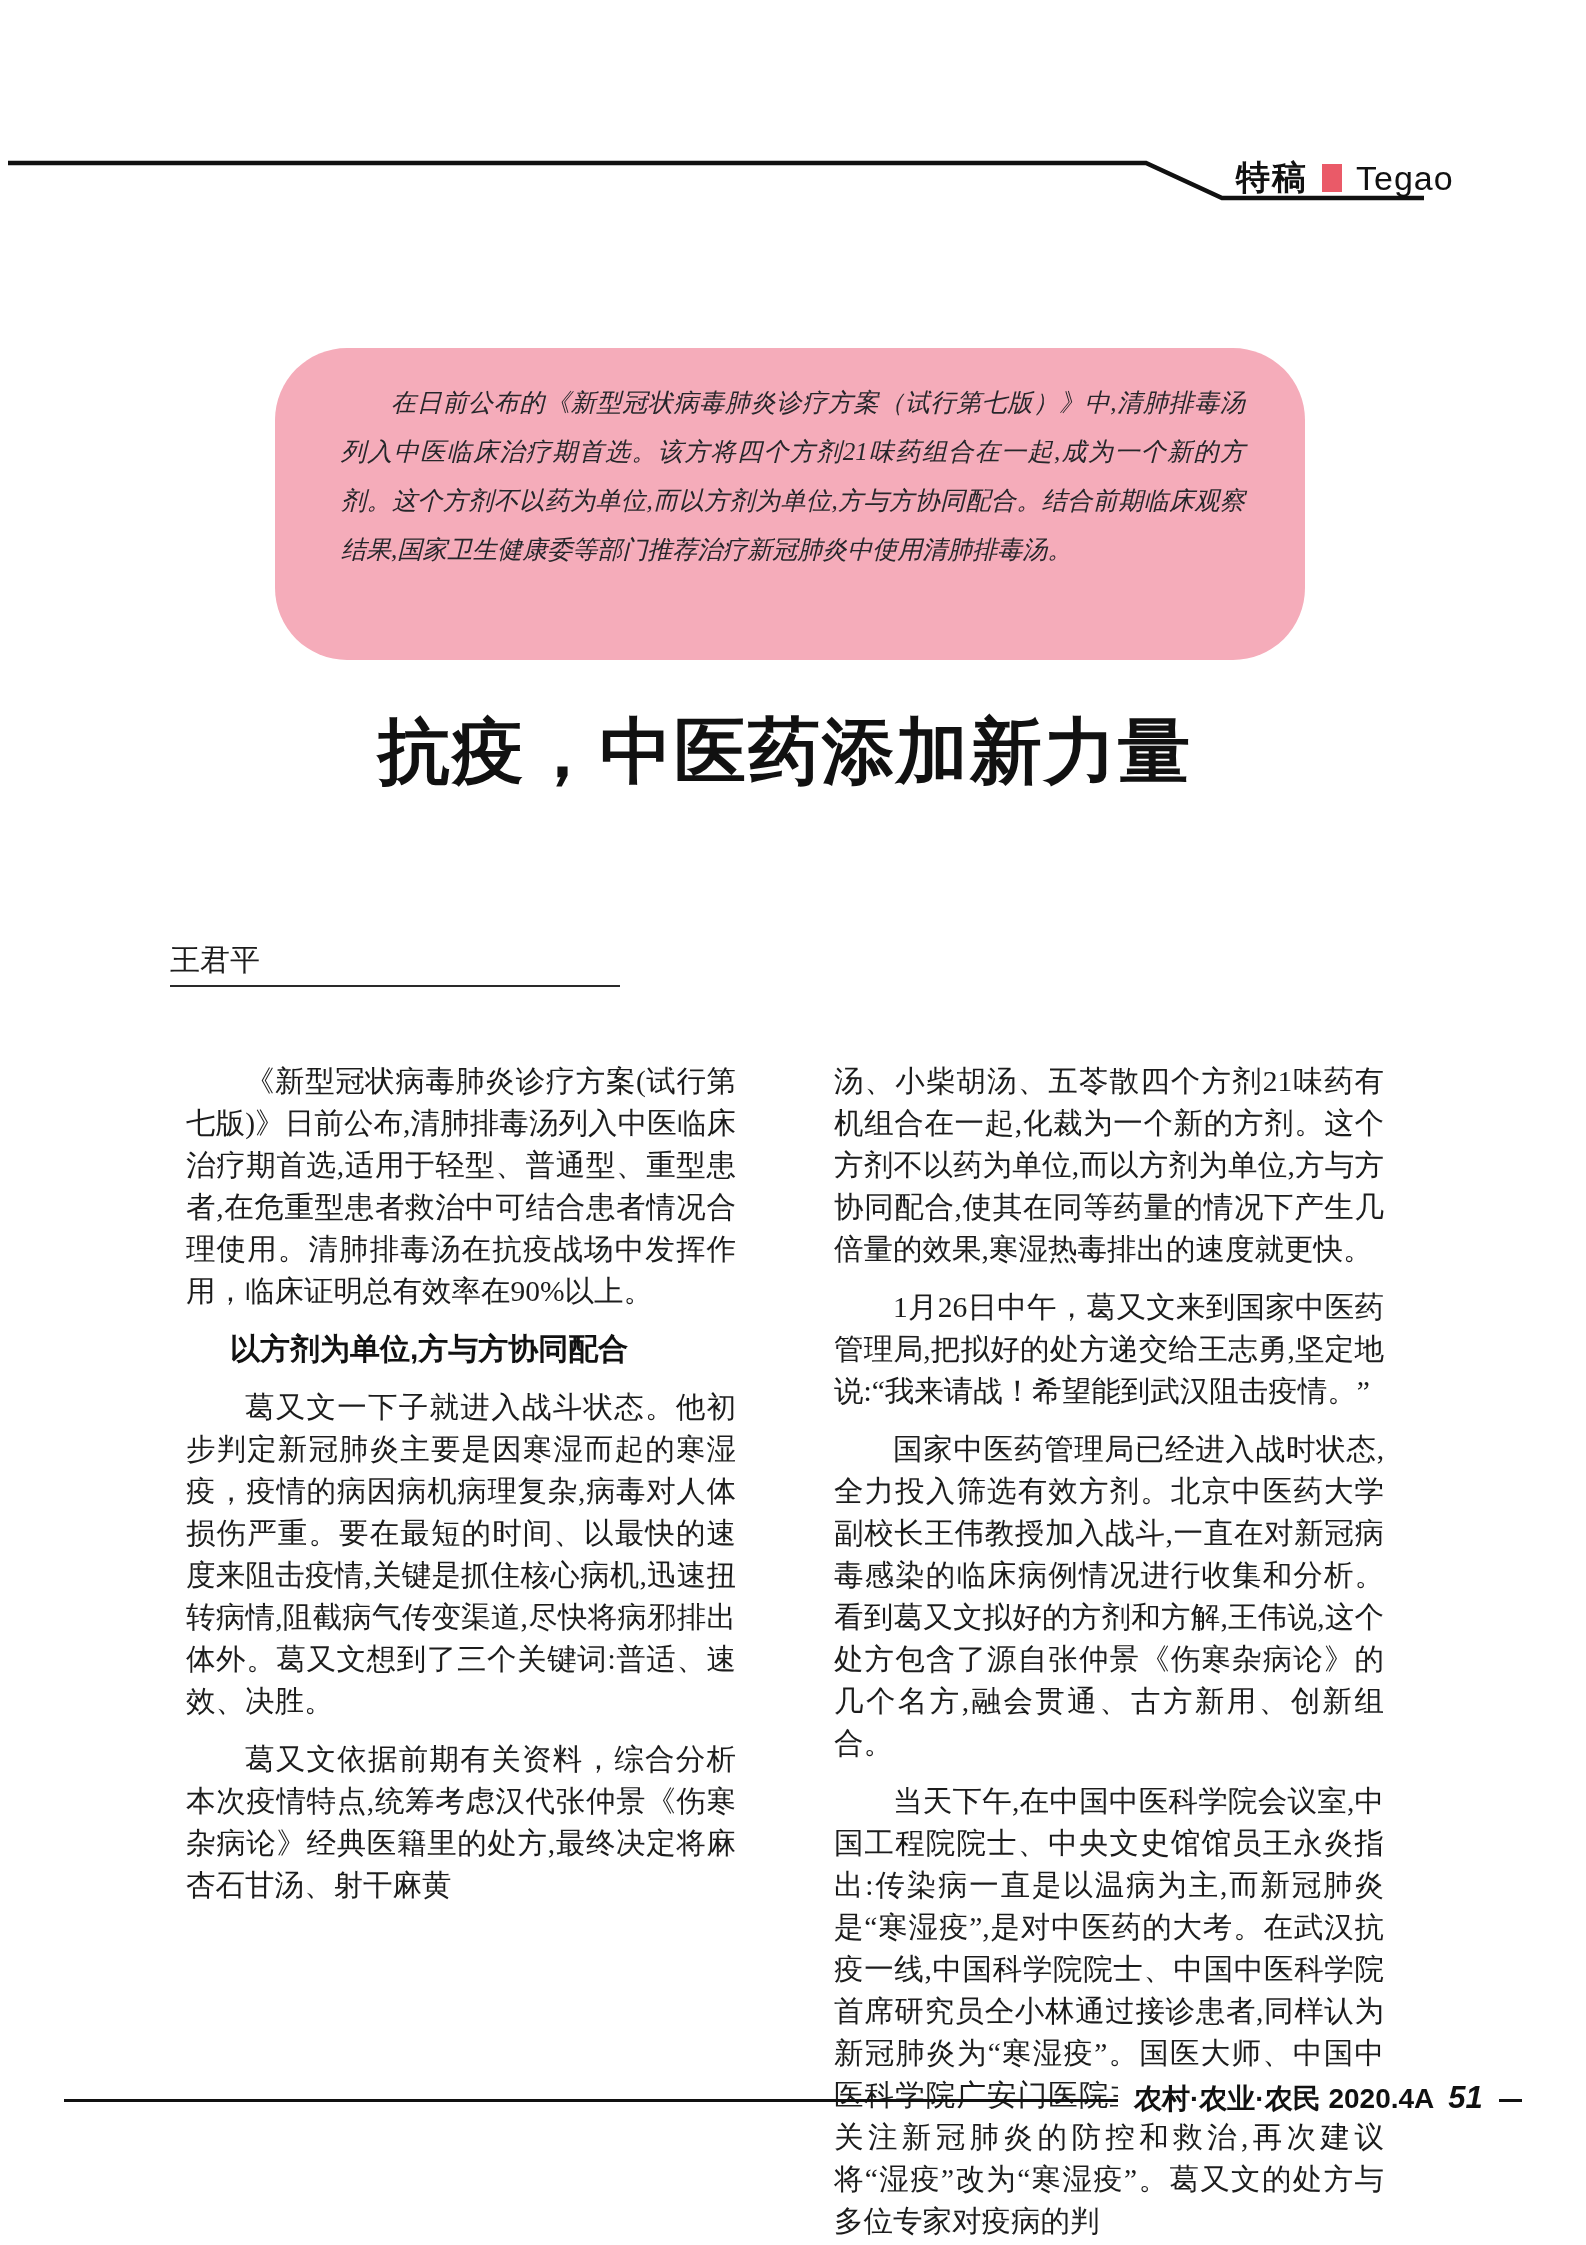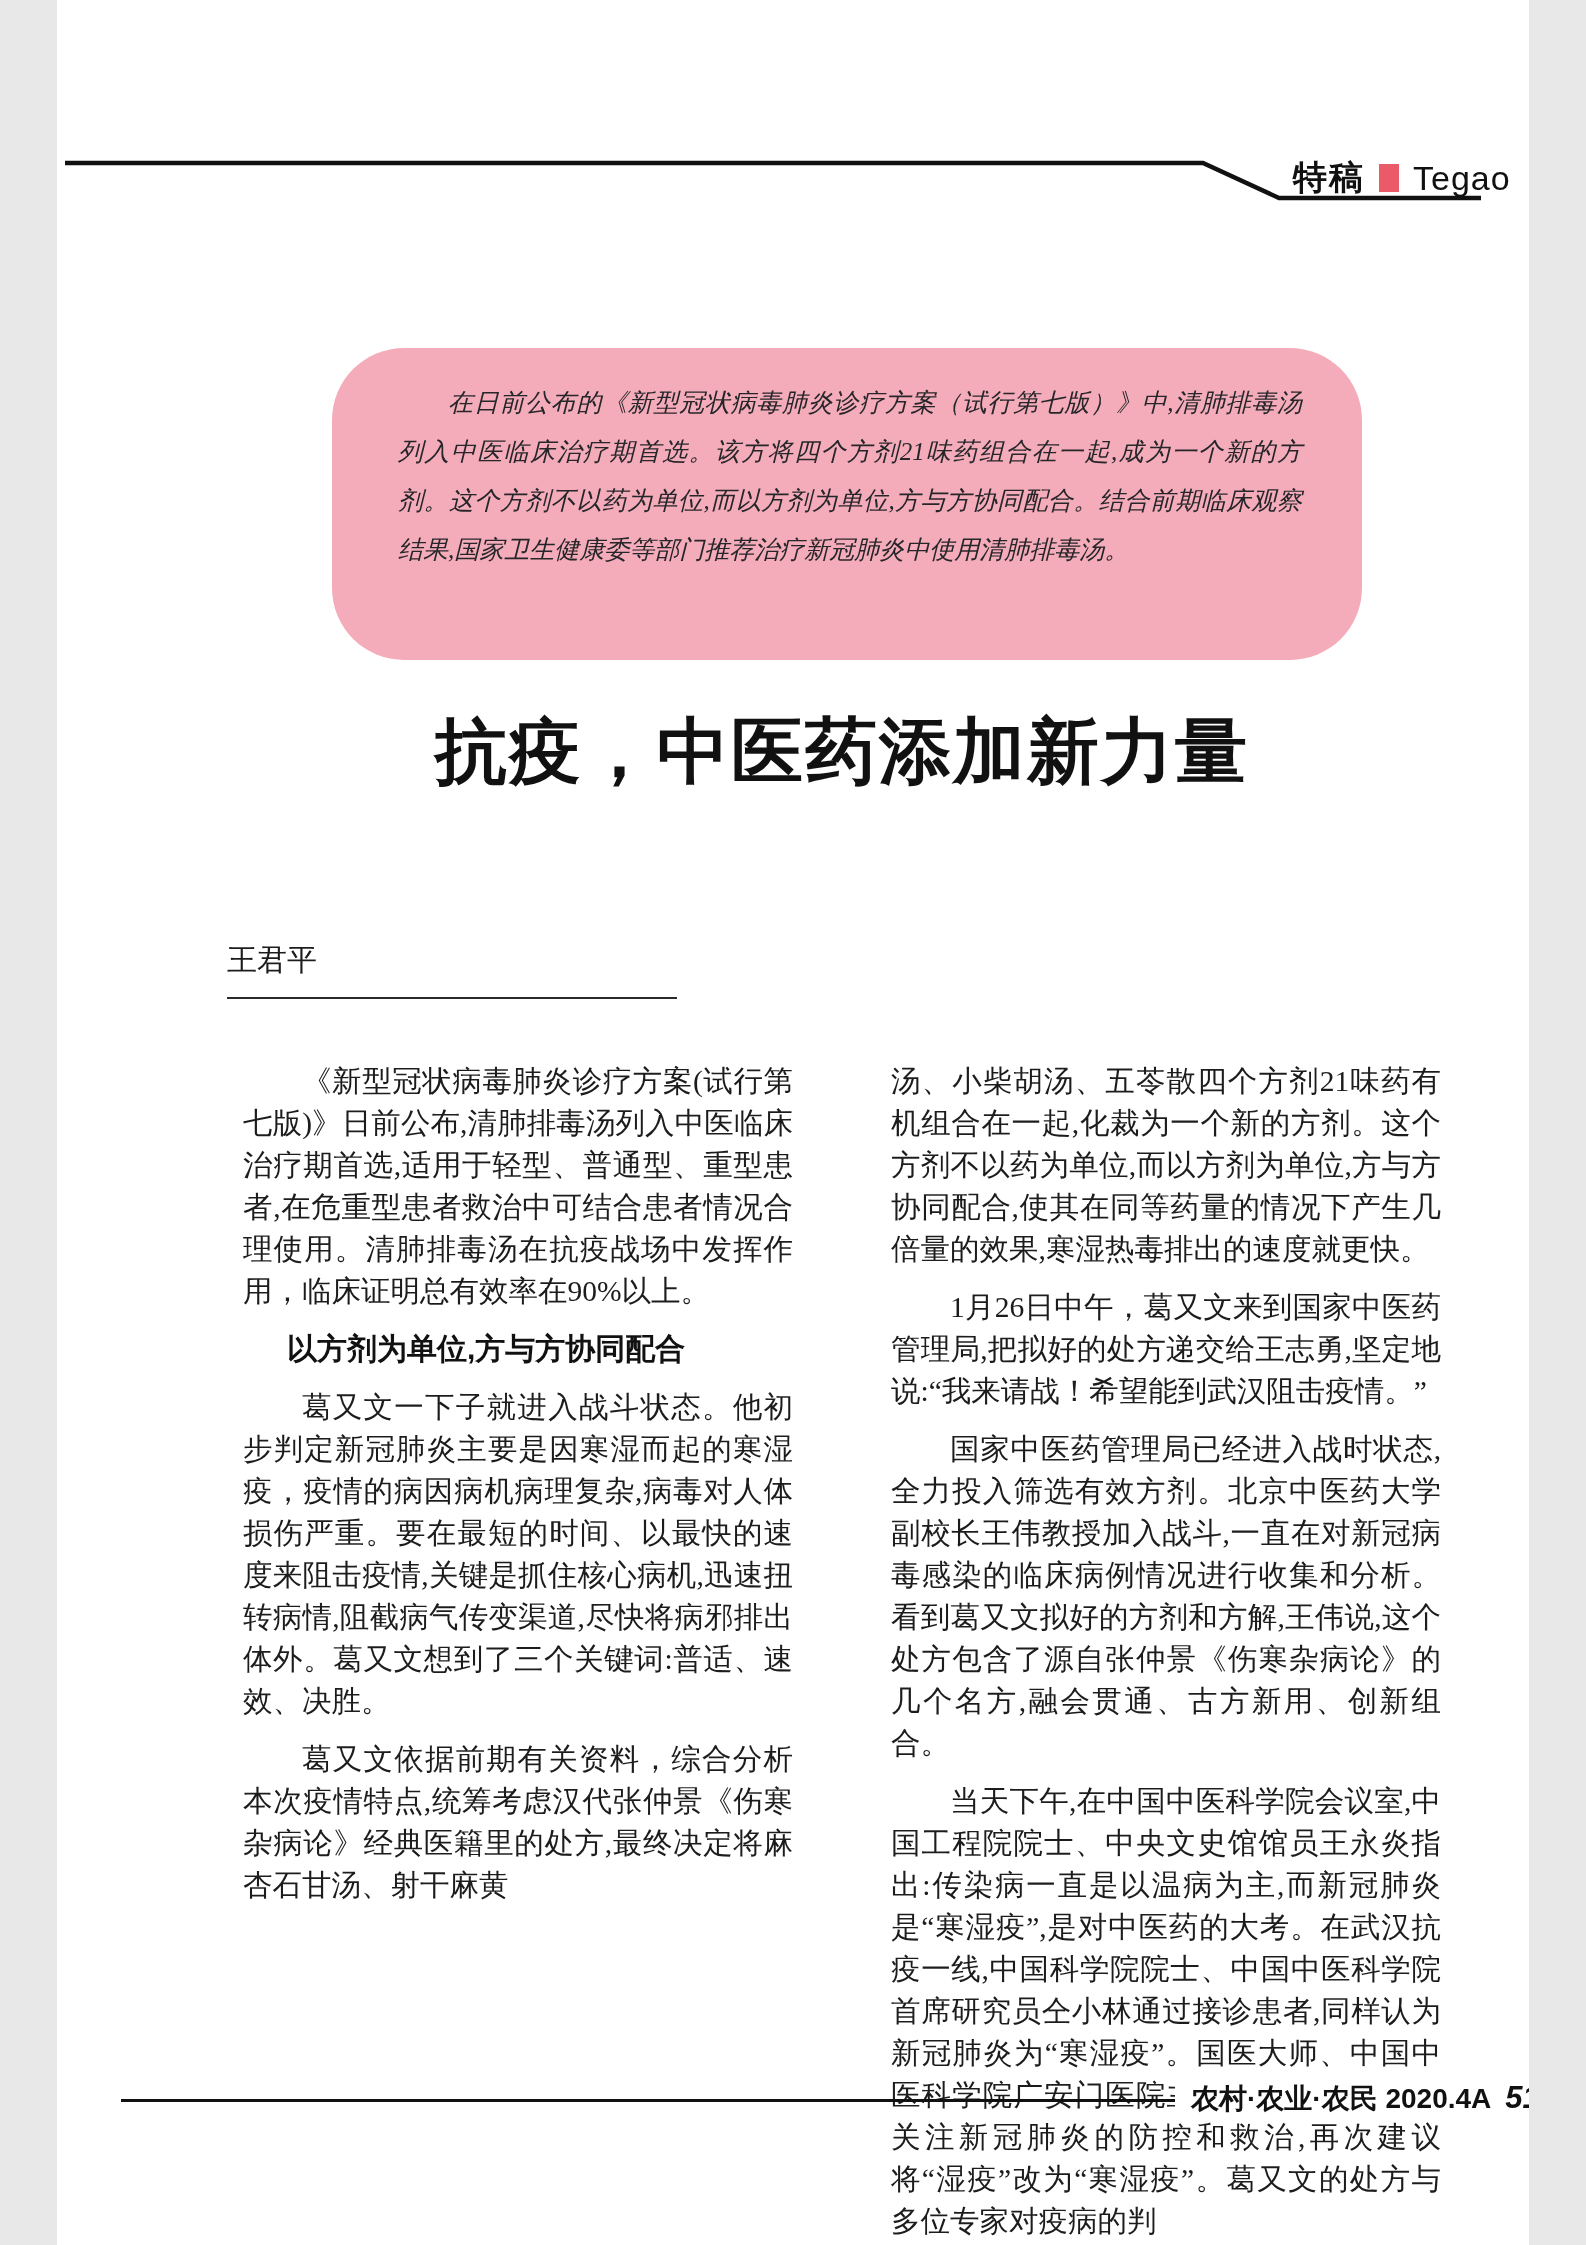--- a/index.html
+++ b/index.html
@@ -1,18 +1,18 @@
 <!DOCTYPE html>
 <html style="--lede-bg: #f5acba; --accent: #ea5a68;"><head>
 <meta charset="utf-8">
 <style>
   html,body{margin:0;padding:0;background:#e8e8e8;}
   .page{
     position:relative;
-    width:1472px;height:2245px;
+    width:1586px;height:2245px;
     background:#ffffff;
     margin:0 auto;
     overflow:hidden;
     font-family:"Liberation Serif","DejaVu Serif",serif;
     color:#1c1c1c;
   }
   
   .header-rule{position:absolute;left:0;top:130px;width:1586px;height:80px;}
   .section-tag{
     position:absolute;left:1236px;top:158px;height:40px;
@@ -40,21 +40,21 @@
   .title{
     position:absolute;left:170px;top:704px;width:1230px;
     margin:0;text-align:center;
     font-family:Liberation Mono, monospace;
     font-weight:800;font-size:72px;letter-spacing:2px;color:#111;
   }
   .author{
     position:absolute;left:170px;top:940px;width:450px;
     font-size:30px;color:#1c1c1c;
     border-bottom:2px solid #2a2a2a;
-    padding-bottom:16px;
+    padding-bottom:4px;
     font-family:"Liberation Sans","DejaVu Sans",sans-serif;
   }
   
   .body{
     position:absolute;left:170px;top:1044px;width:1230px;
     display:flex;gap:66px;
   }
   .col{width:582px;font-size:29.5px;line-height:42px;text-align:justify;}
   .col p{margin:16px;text-indent:2em;}
   .col p.cont{text-indent:0;}

